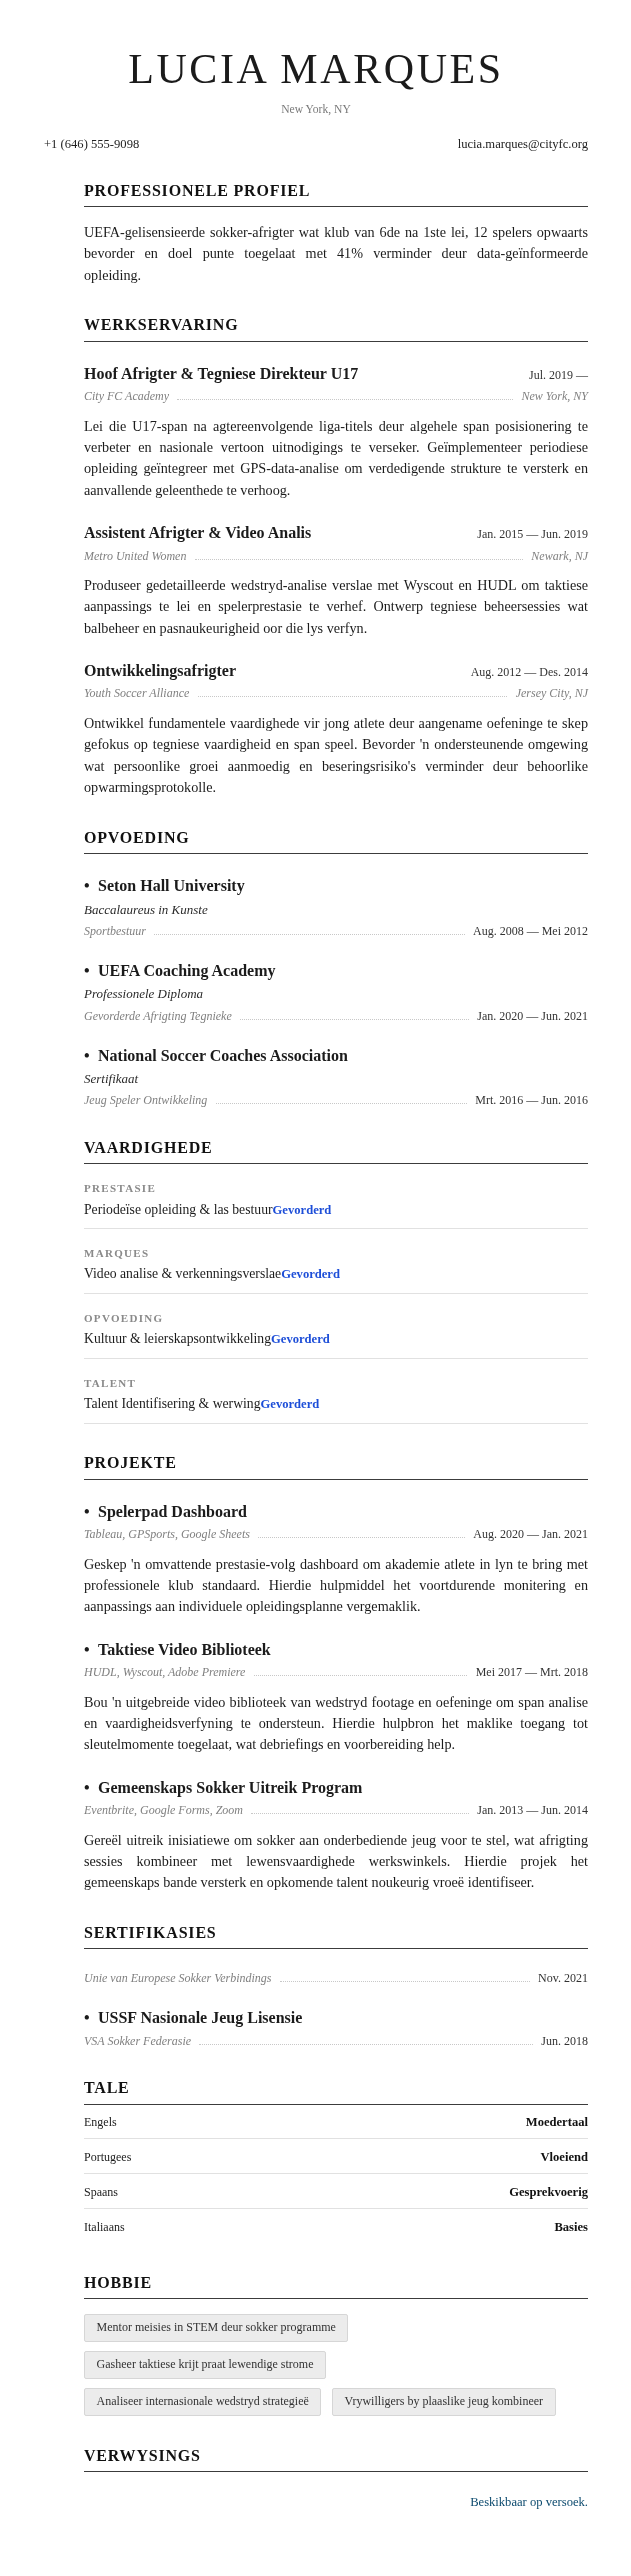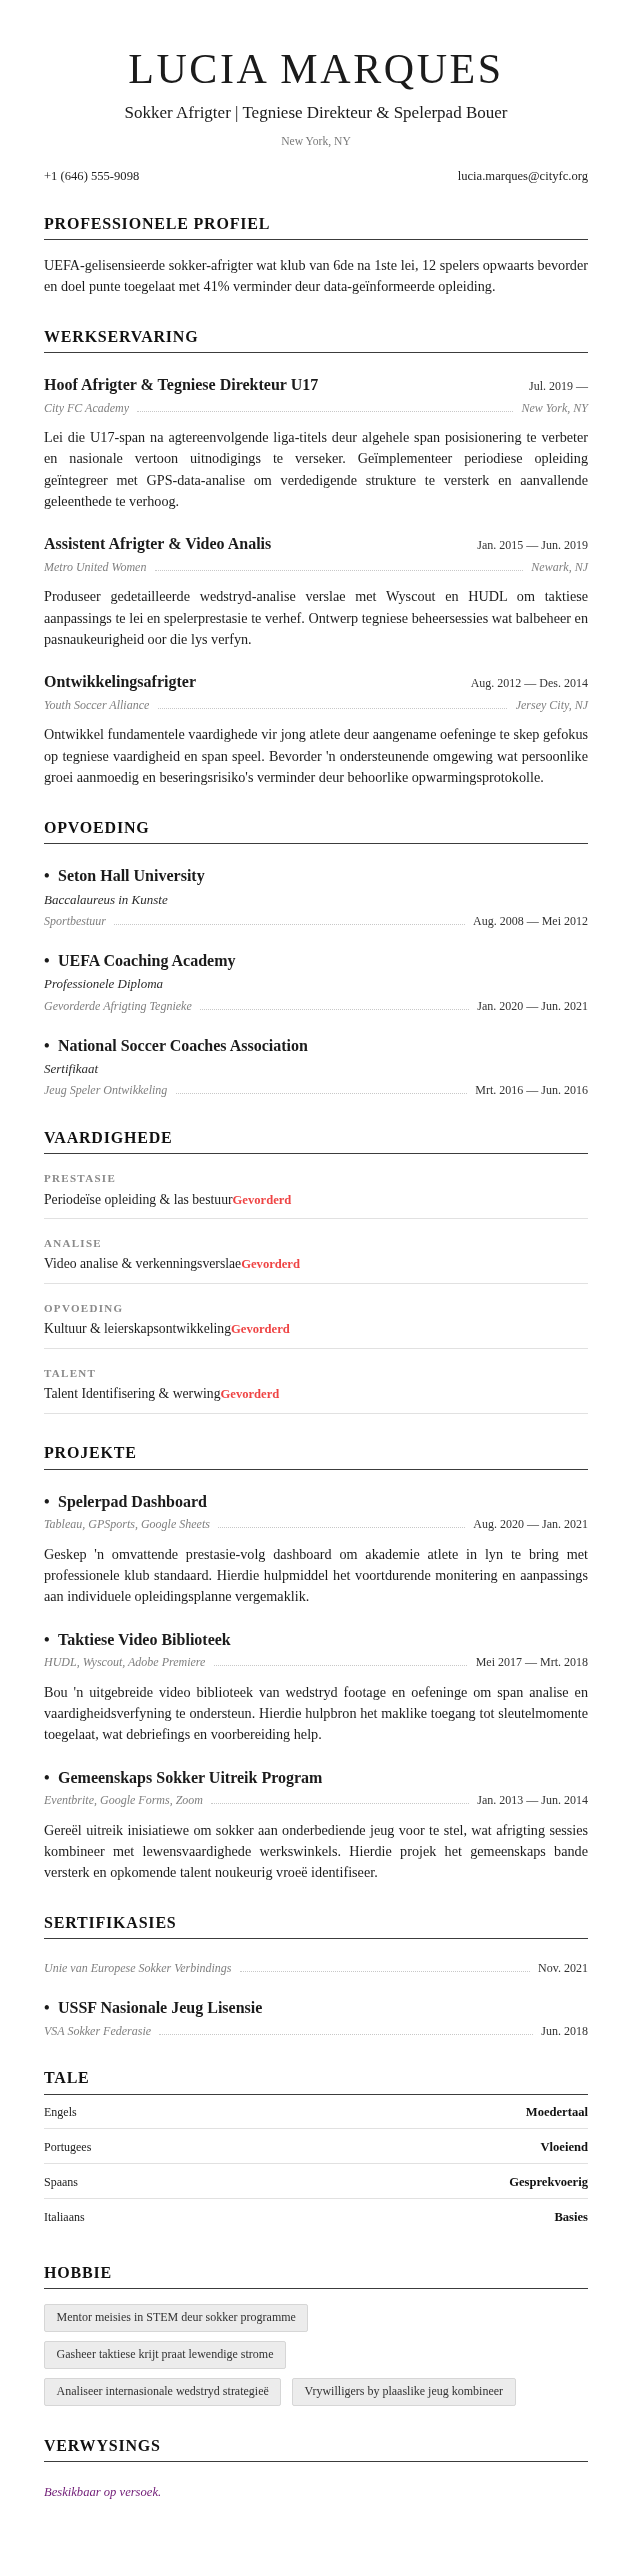--- a/index.html
+++ b/index.html
@@ -37,21 +37,21 @@
   .contact-row {
     display: flex;
     justify-content: space-between;
     align-items: baseline;
     margin-top: 21px;
     font-size: 12.6px;
     color: #222222;
   }
 
   
-  .section { margin-top: 30.5px; }
+  .section { margin-top: 30.5px; margin-left: 40px; }
   .section-title {
     font-size: 16px;
     font-weight: bold;
     letter-spacing: 0.8px;
     padding-bottom: 6.3px;
     border-bottom: 1.6px solid #3c3c3c;
     color: #111111;
   }
   .para {
     font-size: 14.2px;
@@ -120,21 +120,21 @@
   }
   .skill-row {
     display: flex;
     justify-content: flex-start;
     align-items: baseline;
     margin-top: 7.4px;
     padding-bottom: 10.5px;
     border-bottom: 1.1px solid #e1e1e1;
   }
   .skill-name { font-size: 13.7px; color: #1b1b1b; }
-  .skill-level { font-size: 12.6px; font-weight: bold; color: #ef4444; }
+  .skill-level { font-size: 12.6px; font-weight: bold; color: #1d4ed8; }
 
   
   .lang-row {
     display: flex;
     justify-content: space-between;
     align-items: baseline;
     padding: 10.5px 0 8.4px 0;
     border-bottom: 1.1px solid #e1e1e1;
   }
   .lang-row:last-child { border-bottom: none; }
@@ -150,33 +150,31 @@
     border: 0.5px solid #d6d6d6;
     border-radius: 2.1px;
     padding: 5.8px 11.6px;
     font-size: 12px;
     color: #333333;
     margin-right: 8.4px;
   }
 
   
   .ref-text {
-    text-align: left;
-    font-style: italic;
-    color: #701a75;
+    text-align: right;
+    color: #0c4a6e;
     font-size: 12.6px;
     margin-top: 23px;
   }
 </style>
 </head>
 <body>
 
 <header>
   <h1 class="name">LUCIA MARQUES</h1>
-  <div class="subtitle">Sokker Afrigter | Tegniese Direkteur &amp; Spelerpad Bouer</div>
   <div class="location">New York, NY</div>
   <div class="contact-row">
     <span>+1 (646) 555-9098</span>
     <span>lucia.marques@cityfc.org</span>
   </div>
 </header>
 
 <section class="section">
   <div class="section-title">PROFESSIONELE PROFIEL</div>
   <p class="para">UEFA-gelisensieerde sokker-afrigter wat klub van 6de na 1ste lei, 12 spelers opwaarts bevorder en doel punte toegelaat met 41% verminder deur data-geïnformeerde opleiding.</p>
@@ -264,21 +262,21 @@
 
   <div class="skill-group">
     <div class="skill-cat">PRESTASIE</div>
     <div class="skill-row">
       <span class="skill-name">Periodeïse opleiding &amp; las bestuur</span>
       <span class="skill-level">Gevorderd</span>
     </div>
   </div>
 
   <div class="skill-group">
-    <div class="skill-cat">ANALISE</div>
+    <div class="skill-cat">MARQUES</div>
     <div class="skill-row">
       <span class="skill-name">Video analise &amp; verkenningsverslae</span>
       <span class="skill-level">Gevorderd</span>
     </div>
   </div>
 
   <div class="skill-group">
     <div class="skill-cat">OPVOEDING</div>
     <div class="skill-row">
       <span class="skill-name">Kultuur &amp; leierskapsontwikkeling</span>

